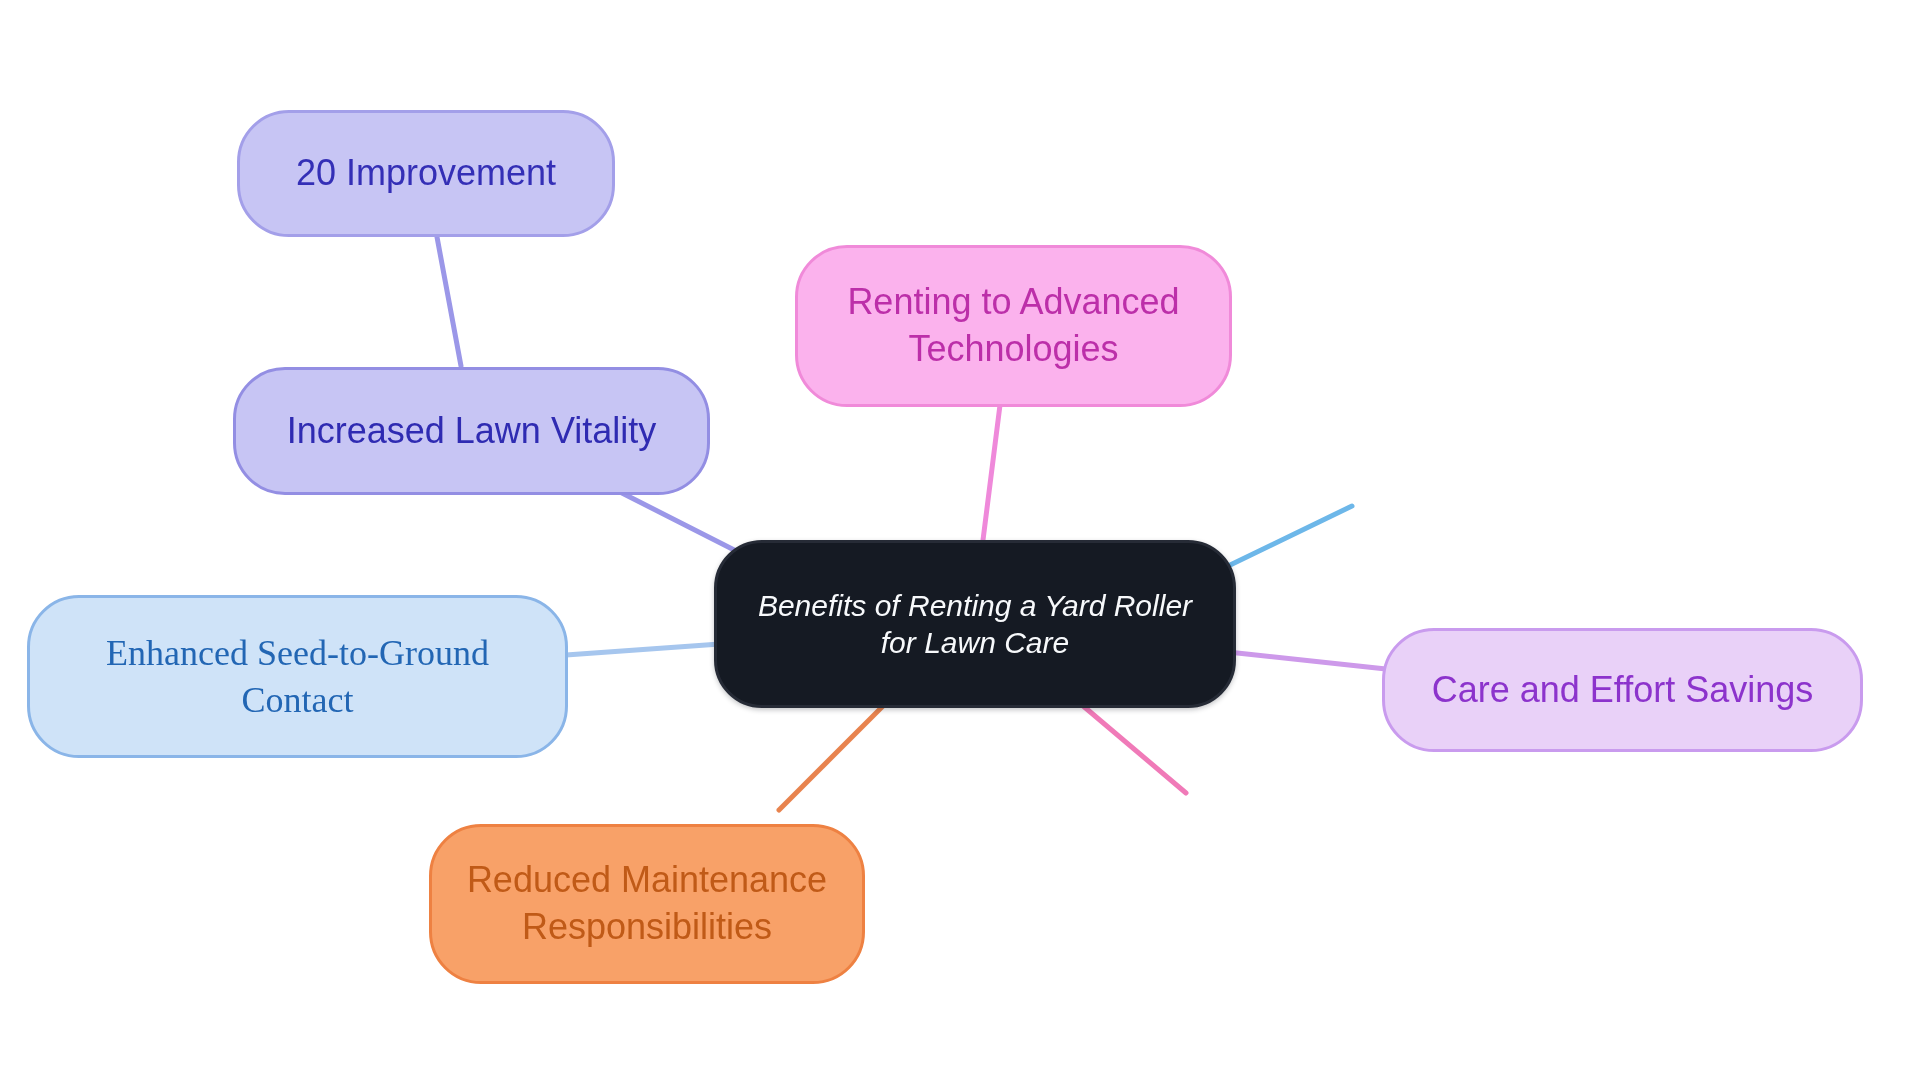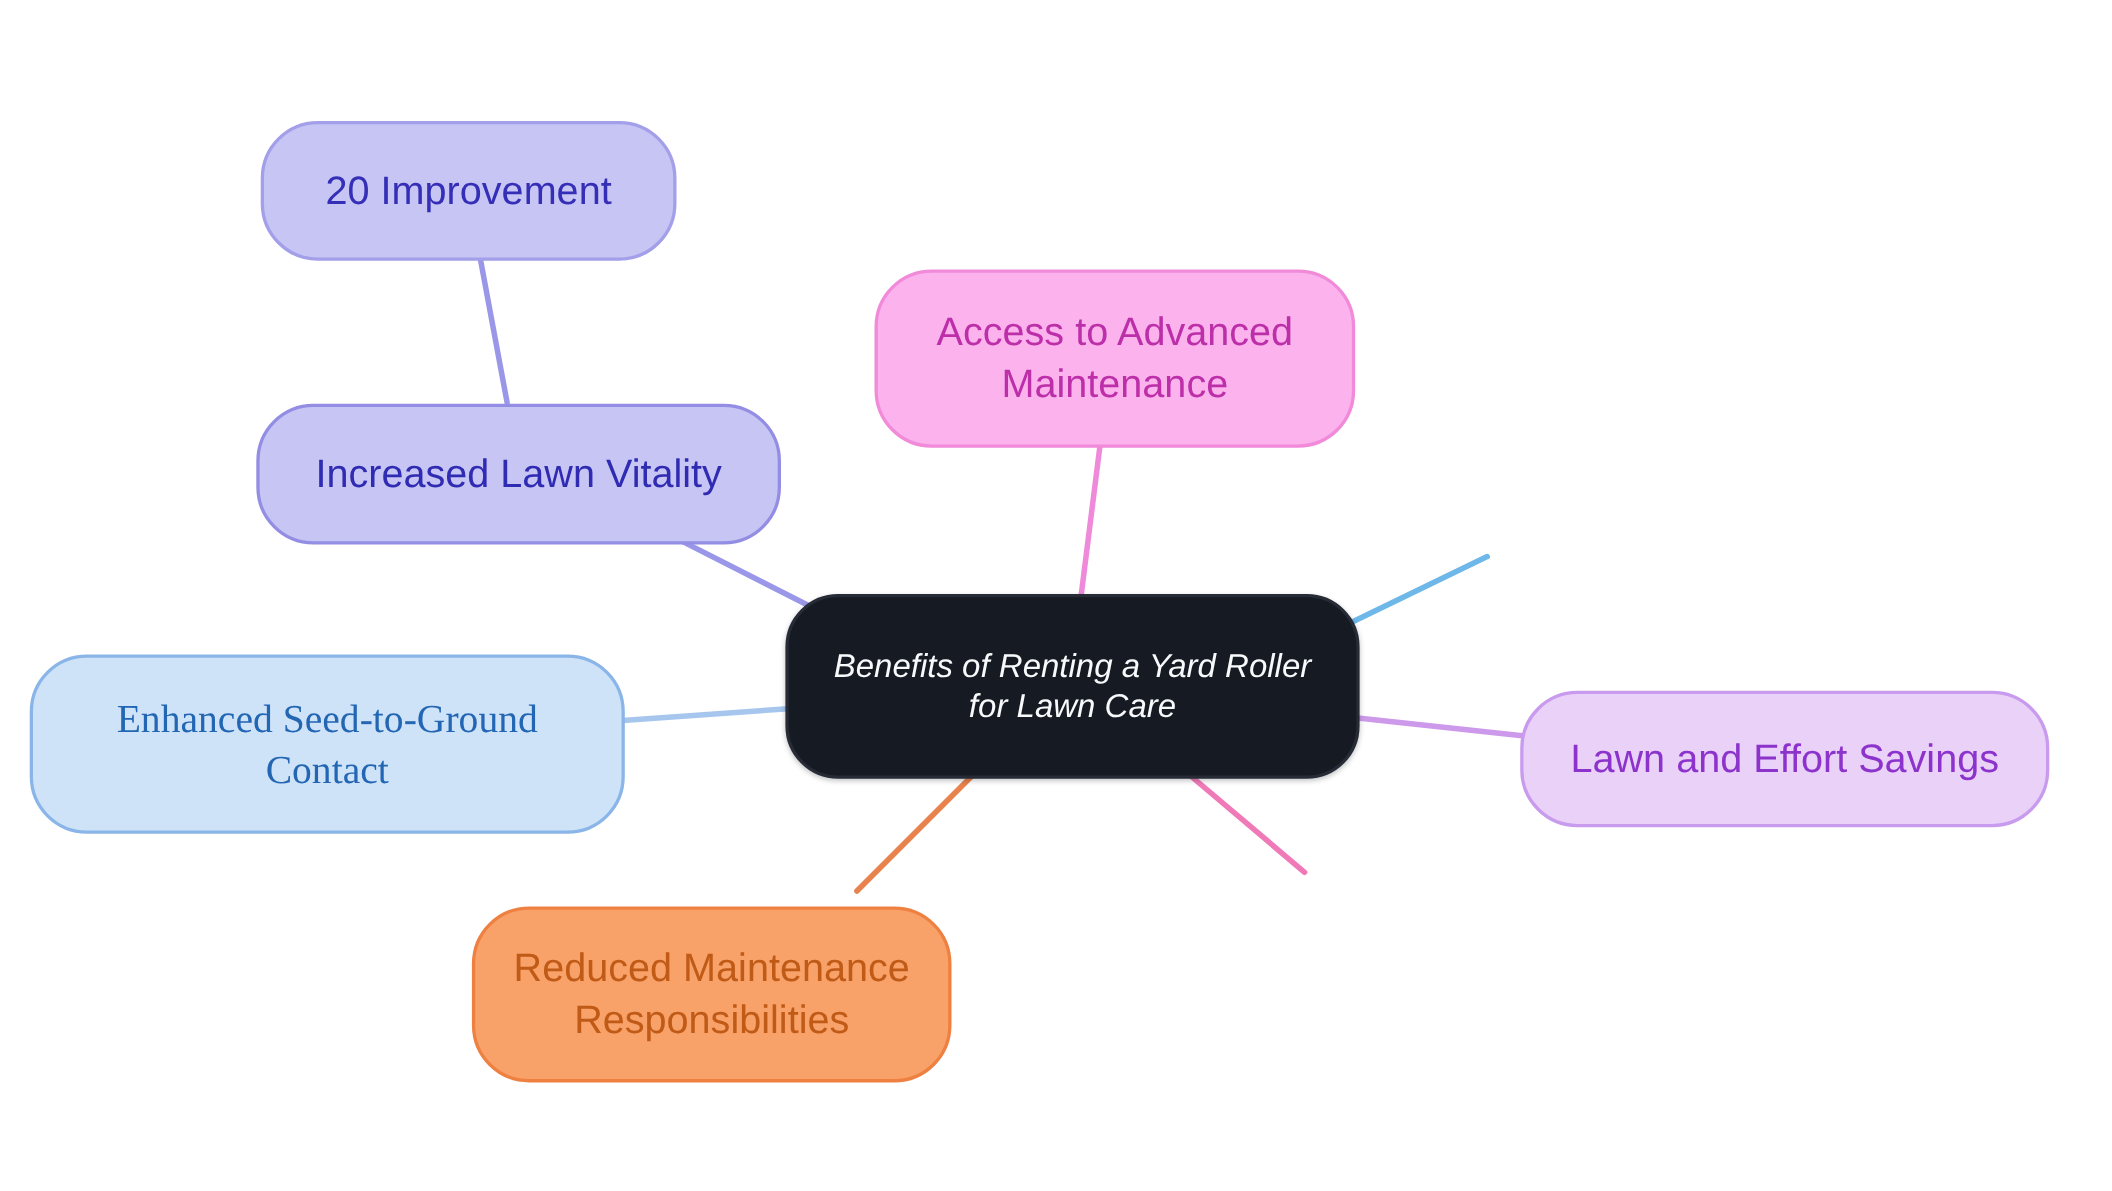--- a/index.html
+++ b/index.html
@@ -69,30 +69,30 @@
 
   <div class="node" style="left: 237px; top: 110px; width: 378px; height: 127px; background-color: rgb(199, 197, 244); border-color: rgb(163, 159, 233); color: rgb(52, 47, 182);">
     <span class="label">20 Improvement</span>
   </div>
 
   <div class="node" style="left: 233px; top: 367px; width: 477px; height: 128px; background-color: rgb(199, 197, 244); border-color: rgb(147, 142, 227); color: rgb(47, 43, 178);">
     <span class="label">Increased Lawn Vitality</span>
   </div>
 
   <div class="node" style="left: 795px; top: 245px; width: 437px; height: 162px; background-color: rgb(251, 178, 237); border-color: rgb(240, 138, 217); color: rgb(188, 47, 169);">
-    <span class="label" style="max-width:340px;">Access to Advanced Maintenance</span>
+    <span class="label" style="max-width:340px;">Renting to Advanced Technologies</span>
   </div>
 
 
   <div class="node" style="left: 27px; top: 595px; width: 541px; height: 163px; background-color: rgb(207, 227, 248); border-color: rgb(138, 181, 232); color: rgb(34, 102, 180); font-family: Liberation Serif, serif;">
     <span class="label" style="max-width:430px;">Enhanced Seed-to-Ground Contact</span>
   </div>
 
   <div class="node" style="left: 1382px; top: 628px; width: 481px; height: 124px; background-color: rgb(233, 209, 248); border-color: rgb(201, 155, 238); color: rgb(140, 51, 204);">
-    <span class="label">Lawn and Effort Savings</span>
+    <span class="label">Care and Effort Savings</span>
   </div>
 
 
   <div class="node" style="left: 429px; top: 808px; width: 436px; height: 160px; background-color: rgb(248, 161, 104); border-color: rgb(238, 129, 66); color: rgb(192, 90, 23); margin-top: 16px;">
     <span class="label" style="max-width:380px;">Reduced Maintenance Responsibilities</span>
   </div>
 
   <div class="node node-center" style="left: 714px; top: 540px; width: 522px; height: 168px; background-color: rgb(21, 26, 35); color: rgb(247, 249, 251);">
     <span class="label" style="max-width:460px;font-style:italic;">Benefits of Renting a Yard Roller for Lawn Care</span>
   </div>

